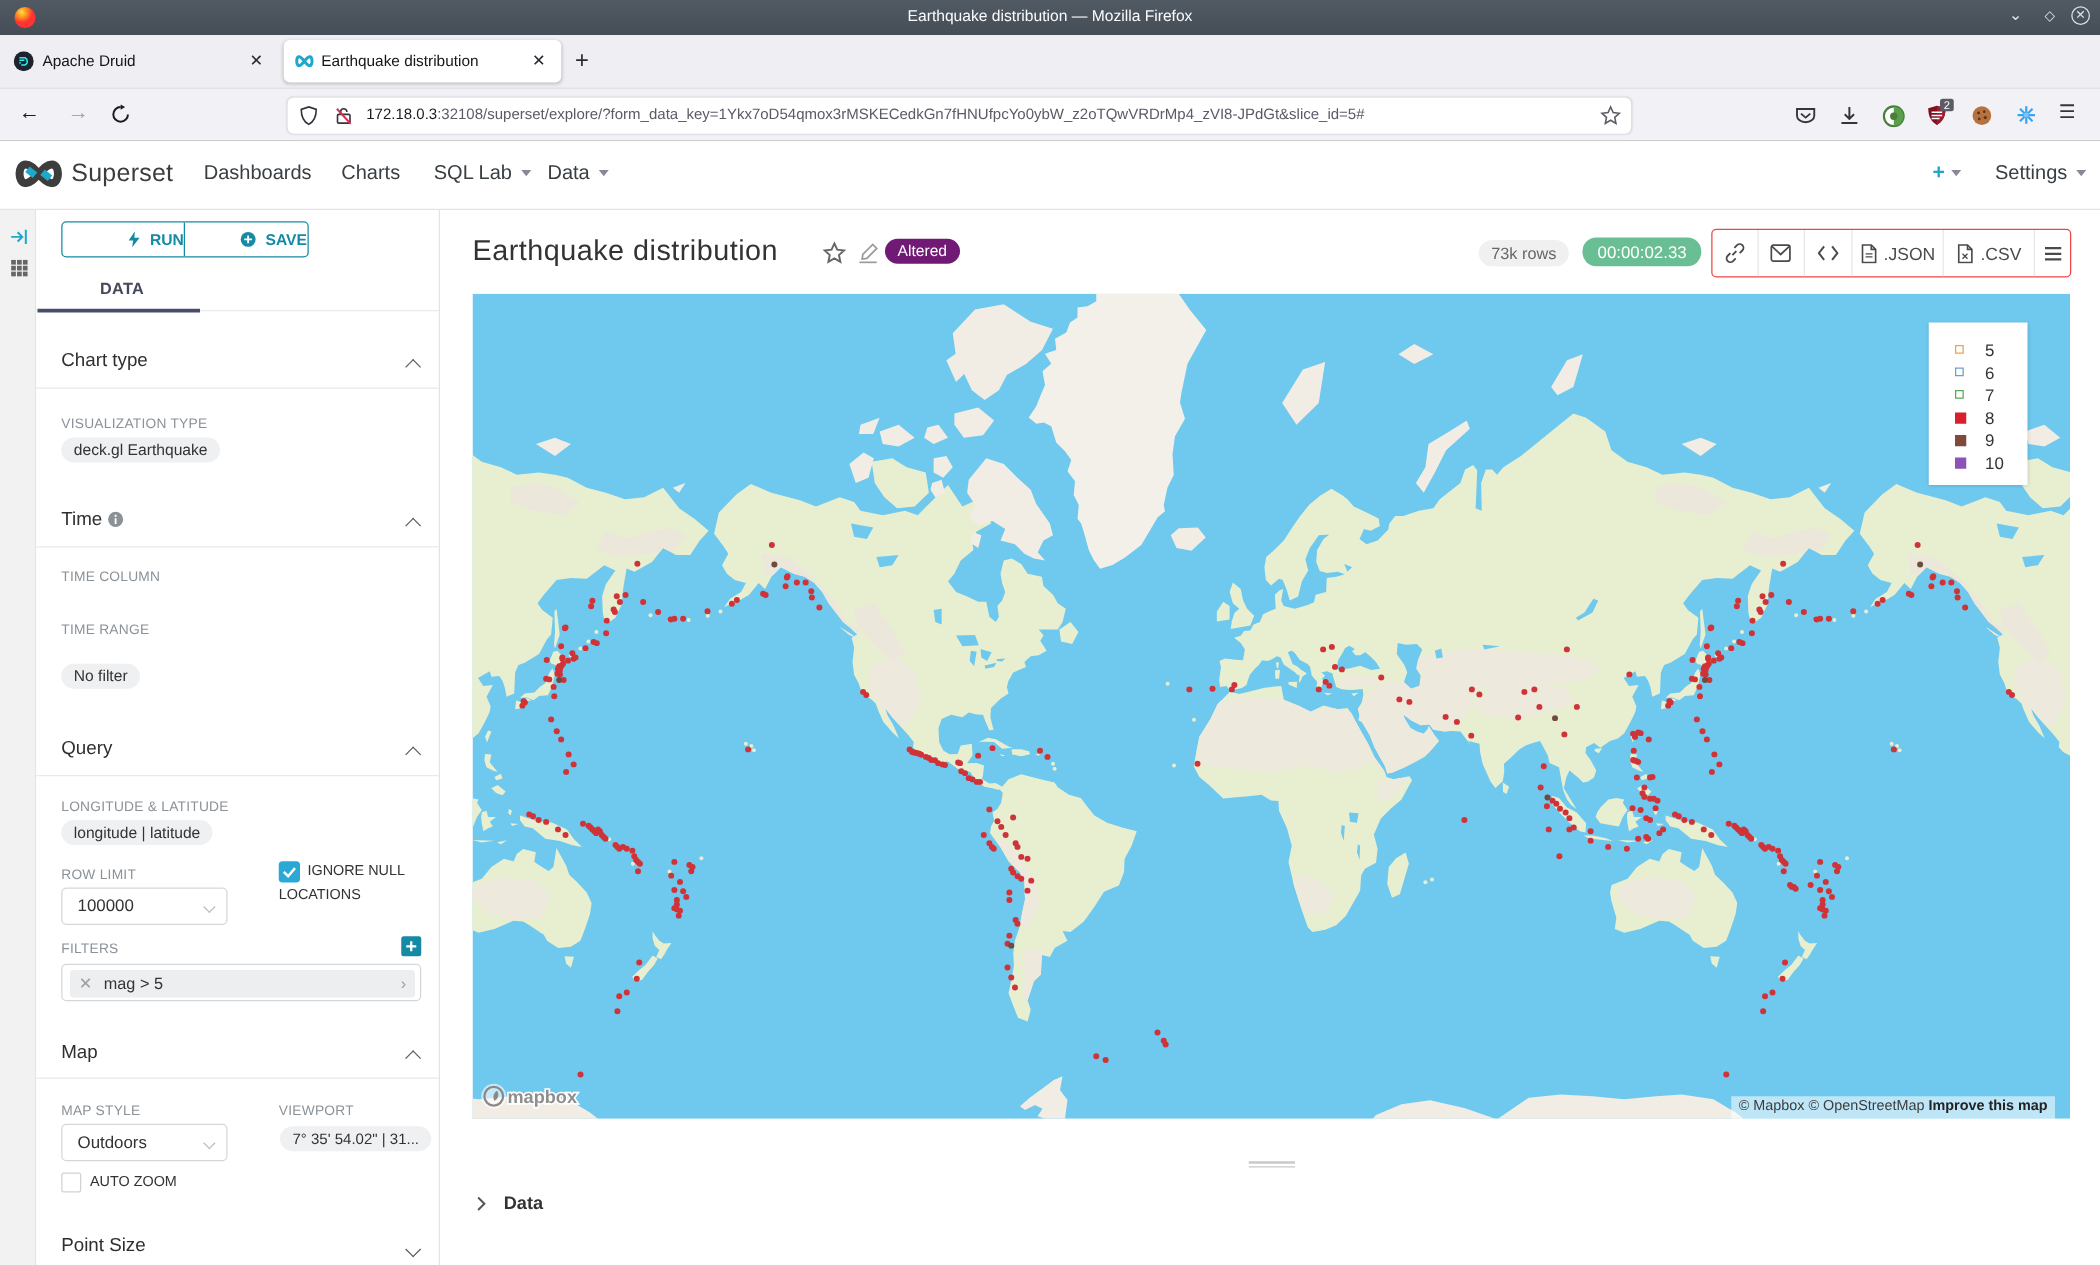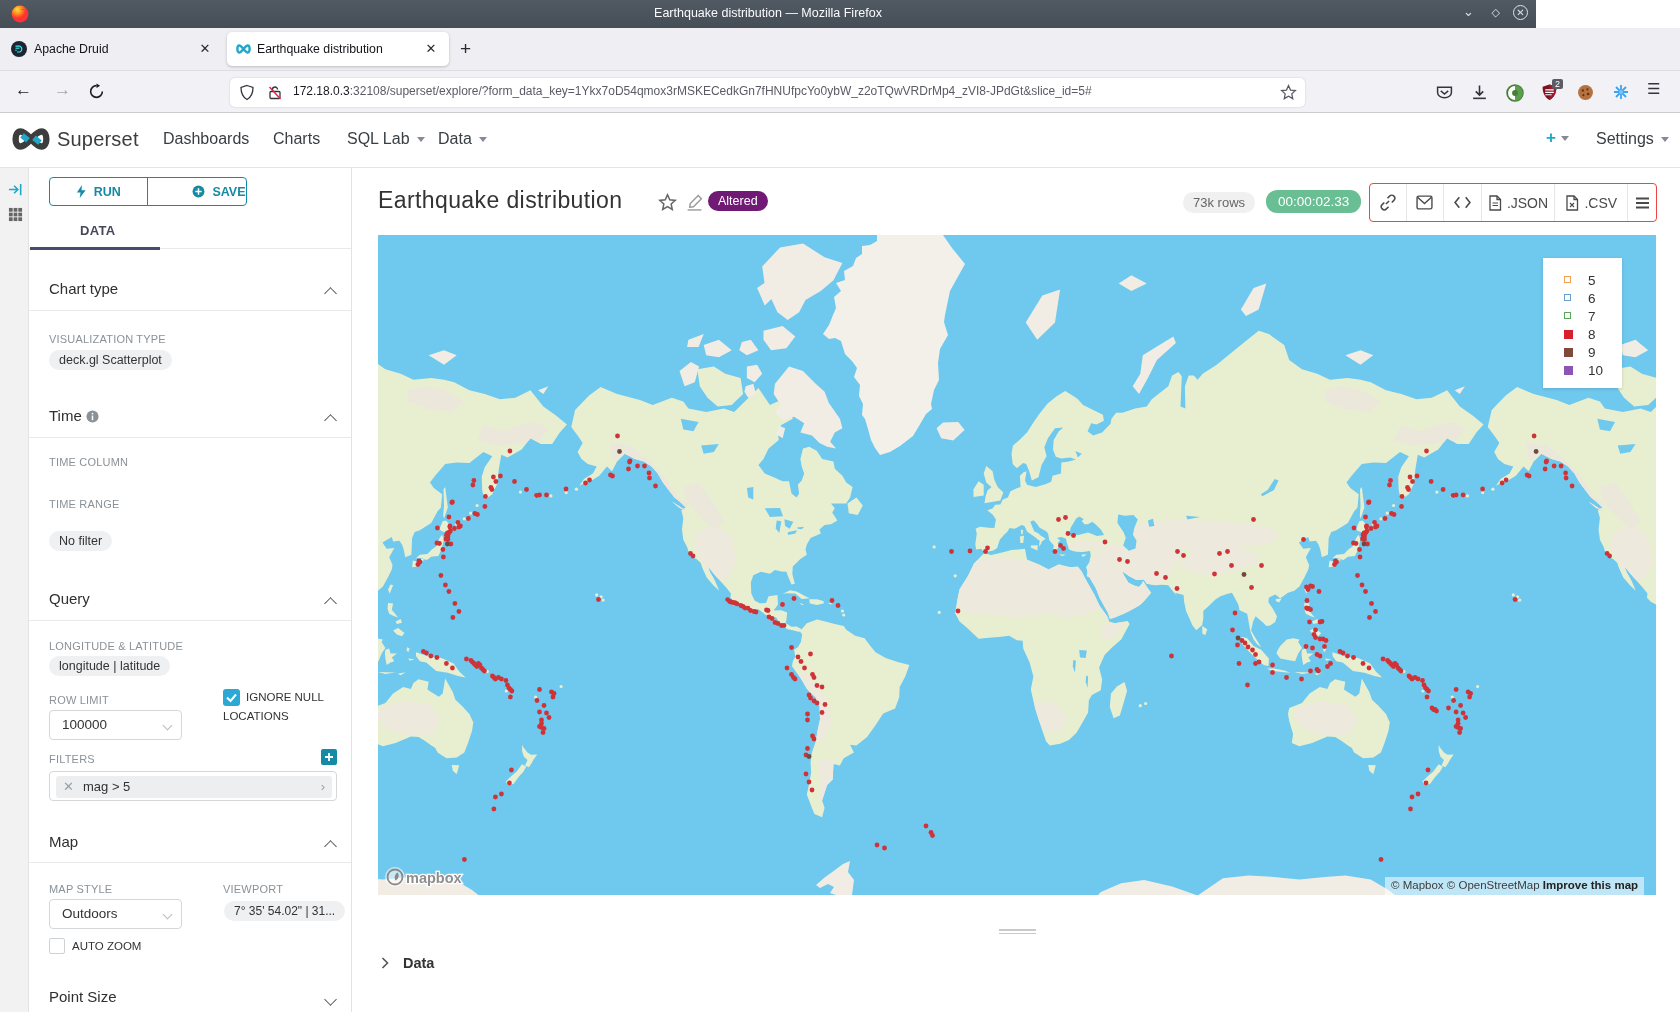--- a/index.html
+++ b/index.html
@@ -1,17 +1,17 @@
 <!DOCTYPE html>
 <html><head><meta charset="utf-8"><style>
 *{margin:0;padding:0;box-sizing:border-box}
 html,body{width:1680px;height:1012px;overflow:hidden;font-family:"Liberation Sans",sans-serif;background:#fff}
 .abs{position:absolute}
 
-#titlebar{position:absolute;left:0;top:0;width:1536px;height:28px;background:linear-gradient(#515a63,#454e56)}
+#titlebar{position:absolute;left:0;top:0;width:1680px;height:28px;background:linear-gradient(#515a63,#454e56)}
 #titlebar .wtitle{position:absolute;left:0;right:0;top:6px;text-align:center;font-size:12.5px;color:#fbfbfe}
 #tabbar{position:absolute;left:0;top:28px;width:1680px;height:42px;background:#efeef2}
 .tab{position:absolute;top:4px;height:34px;border-radius:5px;font-size:12.3px;color:#15141a}
 #tab1{left:10px;width:207px}
 #tab2{left:227px;width:222px;background:#fff;box-shadow:0 1px 3px rgba(0,0,0,.22)}
 .tab .tlabel{position:absolute;top:10px;white-space:nowrap}
 .tclose{position:absolute;top:9px;width:16px;height:16px;font-size:13px;color:#2b2a33;text-align:center;line-height:16px}
 #newtab{position:absolute;left:460px;top:11px;font-size:19px;color:#2b2a33;line-height:20px}
 #urlbar{position:absolute;left:0;top:70px;width:1680px;height:43px;background:#f2f1f5;border-top:1px solid #dddce1;border-bottom:1px solid #ccc;box-sizing:content-box;height:41px}
 .navbtn{position:absolute;top:7px;font-size:17px;color:#1c1b22}
@@ -178,39 +178,39 @@
         <rect x="1" y="11" width="4" height="4"></rect>
         <rect x="6" y="11" width="4" height="4"></rect>
         <rect x="11" y="11" width="4" height="4"></rect>
       </g>
     </svg>
 </div>
 
 <div id="sidebar">
 
   <div class="abs" style="left:19.5px;top:9px;width:198px;height:29px;border:1px solid #148aa5;border-radius:4px;display:flex">
-    <div style="flex:1;border-right:1px solid #148aa5;display:flex;align-items:center;justify-content:center;color:#148aa5;font-size:12.5px;font-weight:bold">
+    <div style="flex:1;border-right:1px solid #148aa5;display:flex;align-items:center;justify-content:flex-end;color:#148aa5;font-size:12.5px;font-weight:bold">
       <svg width="11" height="13" viewBox="0 0 12 14" style="margin-right:7px">
           <path d="M6.5 0 L1 8 H5 L4 14 L10.5 5.5 H6 Z" fill="#148aa5"></path>
         </svg>RUN</div>
     <div style="flex:1;display:flex;align-items:center;justify-content:flex-end;color:#148aa5;font-size:12.5px;font-weight:bold">
       <svg width="13" height="13" viewBox="0 0 14 14" style="margin-right:7px">
           <circle cx="7" cy="7" r="6.4" fill="#148aa5"></circle>
           <path d="M7 3.6 V10.4 M3.6 7 H10.4" stroke="#fff" stroke-width="1.6"></path>
         </svg>SAVE</div>
   </div>
   <div class="abs" style="left:51px;top:55px;font-size:13px;color:#45485b;font-weight:bold;letter-spacing:.3px">DATA</div>
   <div class="divider" style="top:80px"></div>
   <div class="abs" style="left:1px;top:79px;width:130px;height:2.5px;background:#484d6e"></div>
 
   <div class="sec" style="top:112px">Chart type</div>
   <div class="chev up" style="left:297px;top:121px"></div>
   <div class="divider" style="top:142px"></div>
   <div class="lbl" style="left:20px;top:165px">VISUALIZATION TYPE</div>
-  <div class="pill" style="left:20px;top:182px">deck.gl Scatterplot</div>
+  <div class="pill" style="left:20px;top:182px">deck.gl Earthquake</div>
 
   <div class="sec" style="top:239px">Time <svg width="13" height="13" viewBox="0 0 14 14" style="vertical-align:-2px">
         <circle cx="7" cy="7" r="6.5" fill="#8a9298"></circle>
         <rect x="6.2" y="6" width="1.6" height="5" fill="#fff"></rect>
         <rect x="6.2" y="3" width="1.6" height="1.8" fill="#fff"></rect>
       </svg></div>
   <div class="chev up" style="left:297px;top:248px"></div>
   <div class="divider" style="top:269px"></div>
   <div class="lbl" style="left:20px;top:288px">TIME COLUMN</div>
   <div class="lbl" style="left:20px;top:330px">TIME RANGE</div>

